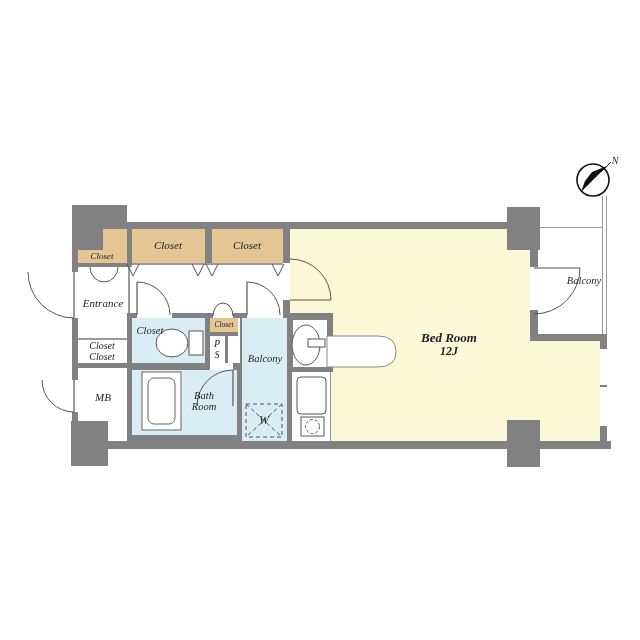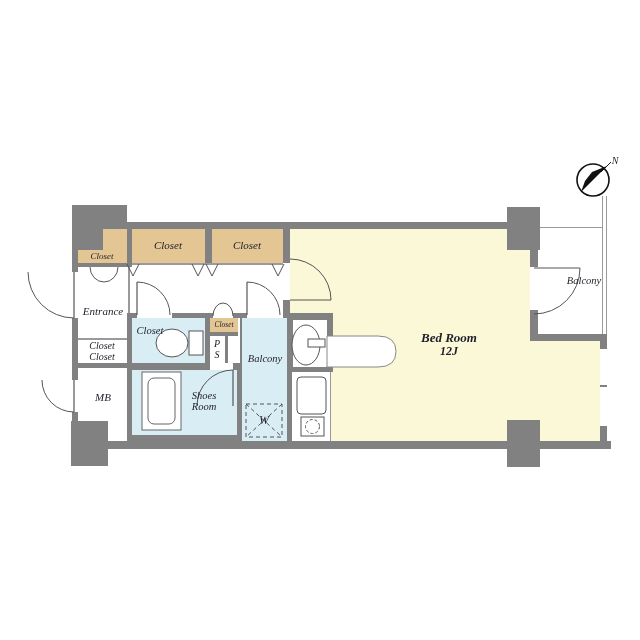--- a/index.html
+++ b/index.html
@@ -150,21 +150,21 @@
 
   <div class="lbl" style="left:102px;top:257px;font-size:9px;">
       <span>Closet</span>
     </div>
   <div class="lbl" style="left:168px;top:246px;font-size:11px;">
       <span>Closet</span>
     </div>
   <div class="lbl" style="left:247px;top:246px;font-size:11px;">
       <span>Closet</span>
     </div>
-  <div class="lbl" style="left:103px;top:312px;font-size:11px;font-style:italic;">
+  <div class="lbl" style="left:103px;top:304px;font-size:11px;font-style:italic;">
       <span>Entrance</span>
     </div>
   <div class="lbl" style="left:102px;top:351px;font-size:10px;">
       <span>Closet</span>
       <span>Closet</span>
     </div>
   <div class="lbl" style="left:103px;top:398px;font-size:11px;">
       <span>MB</span>
     </div>
   <div class="lbl" style="left:150px;top:331px;font-size:10.5px;">
@@ -174,21 +174,21 @@
       <span>Closet</span>
     </div>
   <div class="lbl" style="left:217px;top:349px;font-size:10px;">
       <span>P</span>
       <span>S</span>
     </div>
   <div class="lbl" style="left:265px;top:359px;font-size:10.5px;">
       <span>Balcony</span>
     </div>
   <div class="lbl" style="left:204px;top:401px;font-size:10.5px;">
-      <span>Shoes</span>
+      <span>Bath</span>
       <span>Room</span>
     </div>
   <div class="lbl" style="left:264px;top:420px;font-size:12px;">
       <span>W</span>
     </div>
   <div class="lbl" style="left:449px;top:344px;font-size:13px;font-weight:bold;">
       <span>Bed Room</span>
       <span style="font-size:12px;">12J</span>
     </div>
   <div class="lbl" style="left:584px;top:281px;font-size:10.5px;font-family:Liberation Serif, serif;">

